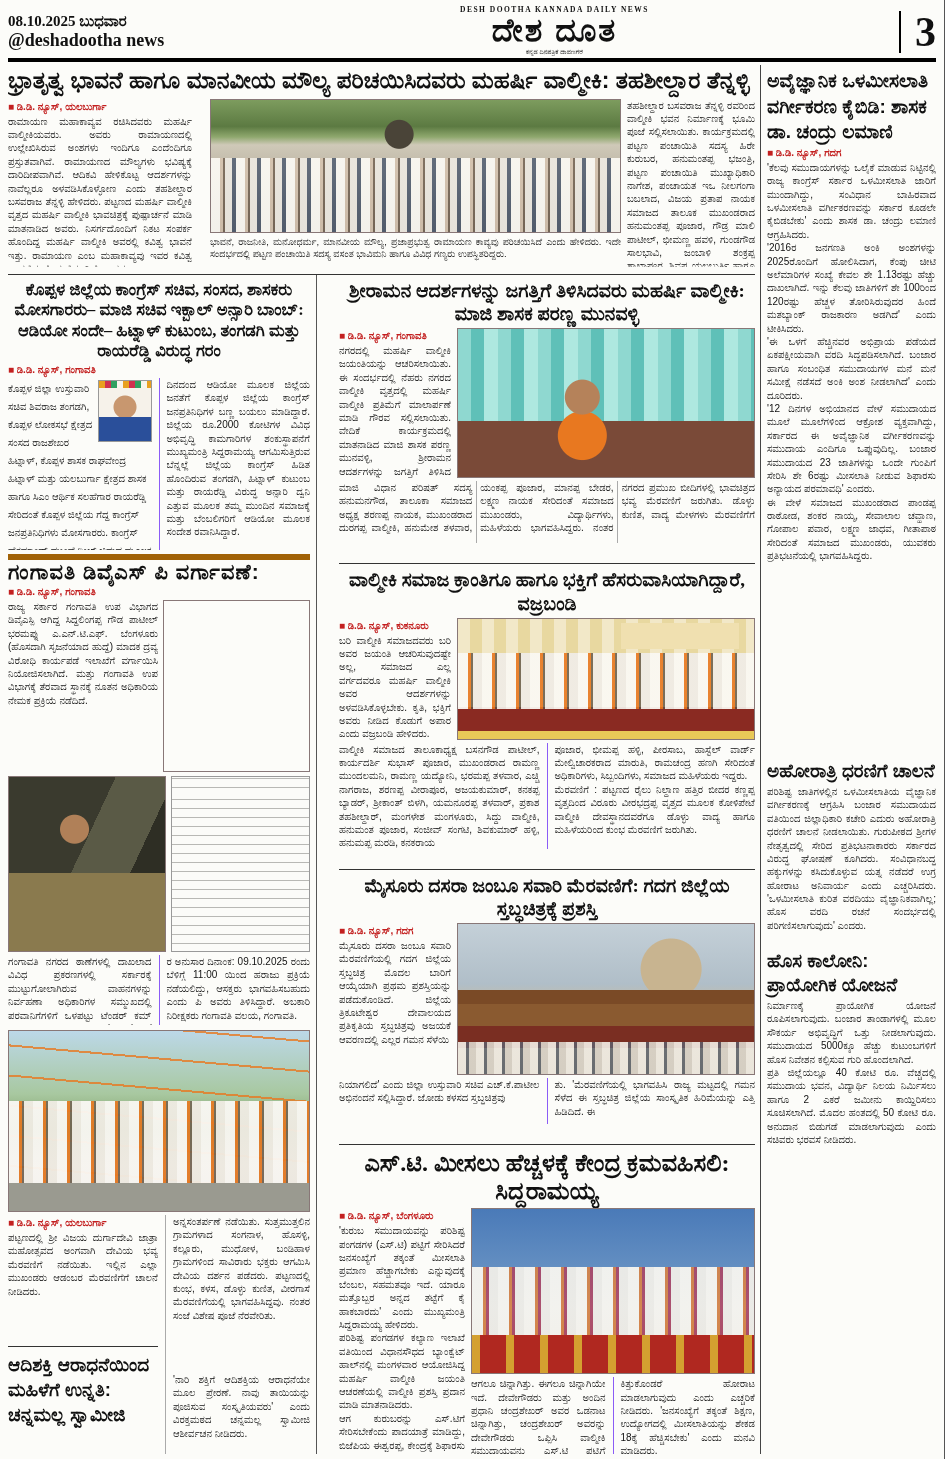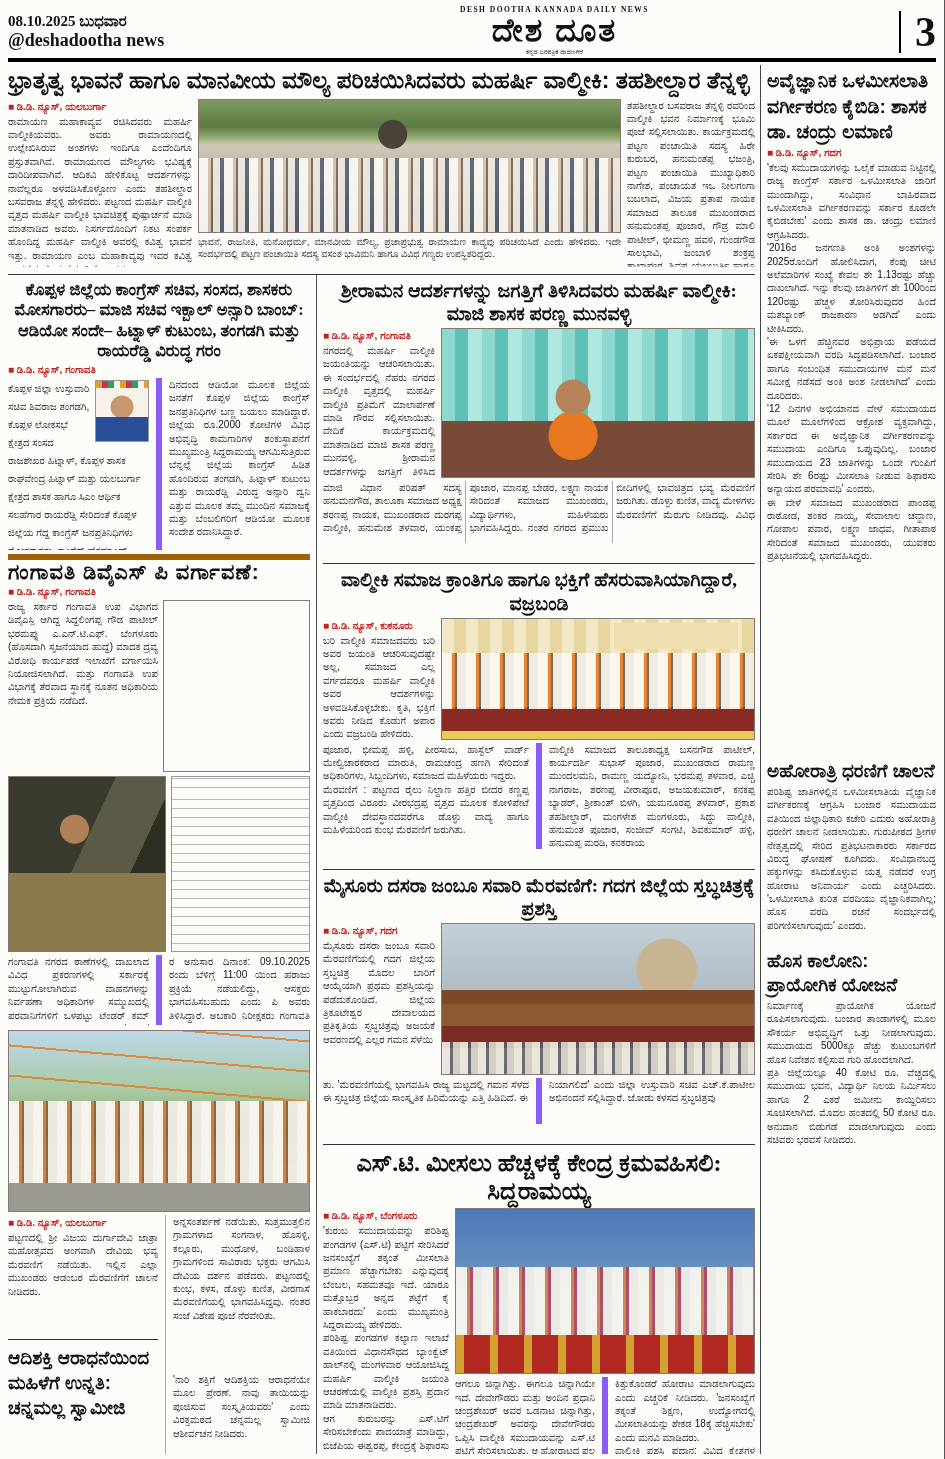--- a/index.html
+++ b/index.html
@@ -28,39 +28,39 @@
 
   .byline { color:#c32020; font-weight:bold; font-size:10px; margin:2px 0; }
   .bodytext { font-size:10px; line-height:1.34; text-align:justify; white-space:pre-line; overflow:hidden; }
   .caption { font-size:9.5px; line-height:1.3; text-align:justify; overflow:hidden; }
   .ph { position:relative; overflow:hidden; border:1px solid #877; }
 
   
   .lead-hl { font-size:23px; font-weight:bold; line-height:1.2; margin:2px 0 4px; }
   .lead-row { display:flex; gap:6px; height:170px; overflow:hidden; }
   .lead-left { width:184px; }
-  .lead-center { flex:1; }
+  .lead-center { flex:1;margin-left:12px; }
   .lead-right { width:128px; }
   .lead-photo { height:134px;
     background:
       repeating-linear-gradient(90deg, rgba(250,248,242,.95) 0 9px, rgba(214,196,176,.9) 9px 12px, rgba(116,100,84,.85) 12px 14px, rgba(236,232,224,.95) 14px 21px, rgba(74,88,110,.8) 21px 25px) 0 58px / 100% 76px no-repeat,
       radial-gradient(circle at 46% 26%, #4a4438 0 14px, transparent 15px),
       linear-gradient(180deg,#7d9c5e 0%,#5c7a42 20%,#8fa86e 28%,#cfc9b8 34%,#bcb4a4 55%,#8a8478 80%,#6e685e 100%); }
   .lead-cap { margin-top:3px; height:28px; }
 
   
   .lowrow { display:flex; margin-top:5px; border-top:1px solid #333; flex:1; overflow:hidden; }
   .leftcol { width:308px; padding-right:6px; overflow:hidden; }
-  .midcol { flex:1; border-left:1px solid #555; padding-left:6px; overflow:hidden; }
+  .midcol { flex:1; border-left:1px solid #555; padding-left:22px; overflow:hidden; }
 
   .hl-center { font-family:"Liberation Serif","DejaVu Serif",serif; font-weight:bold; text-align:center;
                font-size:16.5px; line-height:1.25; margin:5px 0 2px; }
   .cols2 { display:flex; gap:7px; overflow:hidden; }
   .cols2 > div { flex:1; }
-  .cols2 > div + div { border-left:6px solid #8b5cf6; padding-left:7px; }
+  .cols2 > div + div { border-left:1px solid #8b5cf6; padding-left:7px; }
 
   .kop-body { height:172px; }
   .kop-portrait { float:right; width:54px; height:62px; margin:2px 0 2px 3px;
     background:
       linear-gradient(180deg, transparent 0 36px, #2a4f9a 36px 100%),
       radial-gradient(circle at 50% 26px, #c8976f 0 11px, transparent 12px),
       repeating-linear-gradient(90deg,#e8a020 0 6px,#d03050 6px 12px,#30a060 12px 18px,#f8f4ec 18px 24px) 0 0 / 100% 7px no-repeat,
       #f6f2ea; border:1px solid #999; }
 
   .dysp-hl { font-size:21px; font-weight:bold; letter-spacing:1px; margin:4px 0 1px;
@@ -87,21 +87,21 @@
   .proc-photo { height:182px; margin-top:5px;
     background:
       repeating-linear-gradient(90deg, rgba(250,248,244,.95) 0 10px, rgba(232,120,32,.9) 10px 13px, rgba(112,96,80,.85) 13px 15px, rgba(240,236,228,.95) 15px 24px) 0 70px / 100% 82px no-repeat,
       linear-gradient(180deg, transparent 0 152px, #9a9a90 152px 100%),
       repeating-linear-gradient(5deg, transparent 0 14px, rgba(232,120,32,.8) 14px 16px, transparent 16px 30px),
       linear-gradient(180deg,#bcd8e8 0%,#a8c8a0 35%,#7a9a62 55%,#b8b0a0 75%,#8a8478 100%); }
   .proc-row { display:flex; gap:7px; margin-top:3px; overflow:hidden; }
   .proc-a { width:150px; }
   .proc-b { flex:1; border-left:1px solid #aaa; padding-left:7px; }
   .subhead { font-size:18.5px; font-weight:bold; line-height:1.35; border-top:1px solid #333;
-             padding-top:6px; margin-top:0; }
+             padding-top:6px; margin-top:7px; }
 
   
   .mid-hl { font-weight:bold; text-align:center; font-size:19px; line-height:1.25; margin:4px 0 2px;
             font-family:"Liberation Serif","DejaVu Serif",serif; }
   .sec { overflow:hidden; }
   .sec + .sec { border-top:1px solid #333; margin-top:20px; }
   .sec-row { display:flex; gap:6px; overflow:hidden; }
   .sec-left { width:112px; }
   .sec-right { flex:1; }
   .mun-photo { height:150px;
@@ -251,38 +251,38 @@
           <section class="sec">
             <h2 class="mid-hl">ವಾಲ್ಮೀಕಿ ಸಮಾಜ ಕ್ರಾಂತಿಗೂ ಹಾಗೂ ಭಕ್ತಿಗೆ ಹೆಸರುವಾಸಿಯಾಗಿದ್ದಾರೆ, ವಜ್ರಬಂಡಿ</h2>
             <div class="sec-row">
               <div class="sec-left">
                 <div class="byline">■ ಡಿ.ಡಿ. ನ್ಯೂಸ್, ಕುಕನೂರು</div>
                 <div class="bodytext" style="height:106px">ಬರಿ ವಾಲ್ಮೀಕಿ ಸಮಾಜದವರು ಬರಿ ಅವರ ಜಯಂತಿ ಆಚರಿಸುವುದಷ್ಟೇ ಅಲ್ಲ, ಸಮಾಜದ ಎಲ್ಲ ವರ್ಗದವರೂ ಮಹರ್ಷಿ ವಾಲ್ಮೀಕಿ ಅವರ ಆದರ್ಶಗಳನ್ನು ಅಳವಡಿಸಿಕೊಳ್ಳಬೇಕು. ಕೃತಿ, ಭಕ್ತಿಗೆ ಅವರು ನೀಡಿದ ಕೊಡುಗೆ ಅಪಾರ ಎಂದು ವಜ್ರಬಂಡಿ ಹೇಳಿದರು.</div>
               </div>
               <div class="sec-right ph vaj-photo"></div>
             </div>
             <div class="cols2 vaj-caps">
+              <div class="bodytext">ವಾಲ್ಮೀಕಿ ಸಮಾಜದ ತಾಲೂಕಾಧ್ಯಕ್ಷ ಬಸನಗೌಡ ಪಾಟೀಲ್, ಕಾರ್ಯದರ್ಶಿ ಸುಭಾಸ್ ಪೂಜಾರ, ಮುಖಂಡರಾದ ರಾಮಣ್ಣ ಮುಂದಲಮನಿ, ರಾಮಣ್ಣ ಯದ್ಯೋನಿ, ಭರಮಪ್ಪ ತಳವಾರ, ಎಚ್ಚಿ ನಾಗರಾಜ, ಶರಣಪ್ಪ ವೀರಾಪೂರ, ಅಜಯಕುಮಾರ್, ಕನಕಪ್ಪ ಬ್ಯಾಡರ್, ಶ್ರೀಕಾಂತ್ ಬಿಳಗಿ, ಯಮನೂರಪ್ಪ ತಳವಾರ್, ಪ್ರಕಾಶ ತಹಶೀಲ್ದಾರ್, ಮಂಗಳೇಶ ಮಂಗಳೂರು, ಸಿದ್ದು ವಾಲ್ಮೀಕಿ, ಹನುಮಂತ ಪೂಜಾರ, ಸಂಜೀವ್ ಸಂಗಟಿ, ಶಿವಕುಮಾರ್ ಹಳ್ಳಿ, ಹನುಮಪ್ಪ ಮರಡಿ, ಕನಕರಾಯ</div>
               <div class="bodytext">ಪೂಜಾರ, ಭೀಮಪ್ಪ ಹಳ್ಳಿ, ಪೀರಸಾಬ, ಹಾಸ್ಟೆಲ್ ವಾರ್ಡ್ ಮೇಲ್ವಿಚಾರಕರಾದ ಮಾರುತಿ, ರಾಮಚಂದ್ರ ಹಣಗಿ ಸೇರಿದಂತೆ ಅಧಿಕಾರಿಗಳು, ಸಿಬ್ಬಂದಿಗಳು, ಸಮಾಜದ ಮಹಿಳೆಯರು ಇದ್ದರು.
 ಮೆರವಣಿಗೆ : ಪಟ್ಟಣದ ರೈಲು ನಿಲ್ದಾಣ ಹತ್ತಿರ ಬೀದರ ಕಣ್ಣಪ್ಪ ವೃತ್ತದಿಂದ ವಿರೂರು ವೀರಭದ್ರಪ್ಪ ವೃತ್ತದ ಮೂಲಕ ಕೋಳಿಪೇಟೆ ವಾಲ್ಮೀಕಿ ದೇವಸ್ಥಾನದವರೆಗೂ ಡೊಳ್ಳು ವಾದ್ಯ ಹಾಗೂ ಮಹಿಳೆಯರಿಂದ ಕುಂಭ ಮೆರವಣಿಗೆ ಜರುಗಿತು.</div>
-              <div class="bodytext">ವಾಲ್ಮೀಕಿ ಸಮಾಜದ ತಾಲೂಕಾಧ್ಯಕ್ಷ ಬಸನಗೌಡ ಪಾಟೀಲ್, ಕಾರ್ಯದರ್ಶಿ ಸುಭಾಸ್ ಪೂಜಾರ, ಮುಖಂಡರಾದ ರಾಮಣ್ಣ ಮುಂದಲಮನಿ, ರಾಮಣ್ಣ ಯದ್ಯೋನಿ, ಭರಮಪ್ಪ ತಳವಾರ, ಎಚ್ಚಿ ನಾಗರಾಜ, ಶರಣಪ್ಪ ವೀರಾಪೂರ, ಅಜಯಕುಮಾರ್, ಕನಕಪ್ಪ ಬ್ಯಾಡರ್, ಶ್ರೀಕಾಂತ್ ಬಿಳಗಿ, ಯಮನೂರಪ್ಪ ತಳವಾರ್, ಪ್ರಕಾಶ ತಹಶೀಲ್ದಾರ್, ಮಂಗಳೇಶ ಮಂಗಳೂರು, ಸಿದ್ದು ವಾಲ್ಮೀಕಿ, ಹನುಮಂತ ಪೂಜಾರ, ಸಂಜೀವ್ ಸಂಗಟಿ, ಶಿವಕುಮಾರ್ ಹಳ್ಳಿ, ಹನುಮಪ್ಪ ಮರಡಿ, ಕನಕರಾಯ</div>
             </div>
           </section>
 
           <section class="sec">
             <h2 class="mid-hl">ಮೈಸೂರು ದಸರಾ ಜಂಬೂ ಸವಾರಿ ಮೆರವಣಿಗೆ: ಗದಗ ಜಿಲ್ಲೆಯ ಸ್ತಬ್ಧಚಿತ್ರಕ್ಕೆ ಪ್ರಶಸ್ತಿ</h2>
             <div class="sec-row">
               <div class="sec-left">
                 <div class="byline">■ ಡಿ.ಡಿ. ನ್ಯೂಸ್, ಗದಗ</div>
                 <div class="bodytext" style="height:136px">ಮೈಸೂರು ದಸರಾ ಜಂಬೂ ಸವಾರಿ ಮೆರವಣಿಗೆಯಲ್ಲಿ ಗದಗ ಜಿಲ್ಲೆಯ ಸ್ತಬ್ಧಚಿತ್ರ ಮೊದಲ ಬಾರಿಗೆ ಆಯ್ಕೆಯಾಗಿ ಪ್ರಥಮ ಪ್ರಶಸ್ತಿಯನ್ನು ಪಡೆದುಕೊಂಡಿದೆ. ಜಿಲ್ಲೆಯ ತ್ರಿಕೂಟೇಶ್ವರ ದೇವಾಲಯದ ಪ್ರತಿಕೃತಿಯ ಸ್ತಬ್ಧಚಿತ್ರವು ಅಜಯಕೆ ಆವರಣದಲ್ಲಿ ಎಲ್ಲರ ಗಮನ ಸೆಳೆಯಿ</div>
               </div>
               <div class="sec-right ph das-photo"></div>
             </div>
             <div class="cols2 das-cols">
+              <div class="bodytext">ನಿಯಾಗಲಿದೆ' ಎಂದು ಜಿಲ್ಲಾ ಉಸ್ತುವಾರಿ ಸಚಿವ ಎಚ್.ಕೆ.ಪಾಟೀಲ ಅಭಿನಂದನೆ ಸಲ್ಲಿಸಿದ್ದಾರೆ. ಜೋಡು ಕಳಸದ ಸ್ತಬ್ಧಚಿತ್ರವು</div>
               <div class="bodytext">ತು.  'ಮೆರವಣಿಗೆಯಲ್ಲಿ ಭಾಗವಹಿಸಿ ರಾಜ್ಯ ಮಟ್ಟದಲ್ಲಿ ಗಮನ ಸೆಳೆದ ಈ ಸ್ತಬ್ಧಚಿತ್ರ ಜಿಲ್ಲೆಯ ಸಾಂಸ್ಕೃತಿಕ ಹಿರಿಮೆಯನ್ನು ಎತ್ತಿ ಹಿಡಿದಿದೆ. ಈ</div>
-              <div class="bodytext">ನಿಯಾಗಲಿದೆ' ಎಂದು ಜಿಲ್ಲಾ ಉಸ್ತುವಾರಿ ಸಚಿವ ಎಚ್.ಕೆ.ಪಾಟೀಲ ಅಭಿನಂದನೆ ಸಲ್ಲಿಸಿದ್ದಾರೆ. ಜೋಡು ಕಳಸದ ಸ್ತಬ್ಧಚಿತ್ರವು</div>
             </div>
           </section>
 
           <section class="sec sec-st">
             <h2 class="st-hl">ಎಸ್.ಟಿ. ಮೀಸಲು ಹೆಚ್ಚಳಕ್ಕೆ ಕೇಂದ್ರ ಕ್ರಮವಹಿಸಲಿ: ಸಿದ್ದರಾಮಯ್ಯ</h2>
             <div class="sec-row">
               <div class="st-left">
                 <div class="byline">■ ಡಿ.ಡಿ. ನ್ಯೂಸ್, ಬೆಂಗಳೂರು</div>
                 <div class="bodytext" style="height:340px">'ಕುರುಬ ಸಮುದಾಯವನ್ನು ಪರಿಶಿಷ್ಟ ಪಂಗಡಗಳ (ಎಸ್.ಟಿ) ಪಟ್ಟಿಗೆ ಸೇರಿಸಿದರೆ ಜನಸಂಖ್ಯೆಗೆ ತಕ್ಕಂತೆ ಮೀಸಲಾತಿ ಪ್ರಮಾಣ ಹೆಚ್ಚಾಗಬೇಕು ಎನ್ನುವುದಕ್ಕೆ ಬೆಂಬಲ, ಸಹಮತವೂ ಇದೆ. ಯಾರೂ ಮತ್ತೊಬ್ಬರ ಅನ್ನದ ತಟ್ಟೆಗೆ ಕೈ ಹಾಕಬಾರದು' ಎಂದು ಮುಖ್ಯಮಂತ್ರಿ ಸಿದ್ದರಾಮಯ್ಯ ಹೇಳಿದರು.
 ಪರಿಶಿಷ್ಟ ಪಂಗಡಗಳ ಕಲ್ಯಾಣ ಇಲಾಖೆ ವತಿಯಿಂದ ವಿಧಾನಸೌಧದ ಬ್ಯಾಂಕ್ವೆಟ್ ಹಾಲ್‌ನಲ್ಲಿ ಮಂಗಳವಾರ ಆಯೋಜಿಸಿದ್ದ ಮಹರ್ಷಿ ವಾಲ್ಮೀಕಿ ಜಯಂತಿ ಆಚರಣೆಯಲ್ಲಿ ವಾಲ್ಮೀಕಿ ಪ್ರಶಸ್ತಿ ಪ್ರದಾನ ಮಾಡಿ ಮಾತನಾಡಿದರು.

